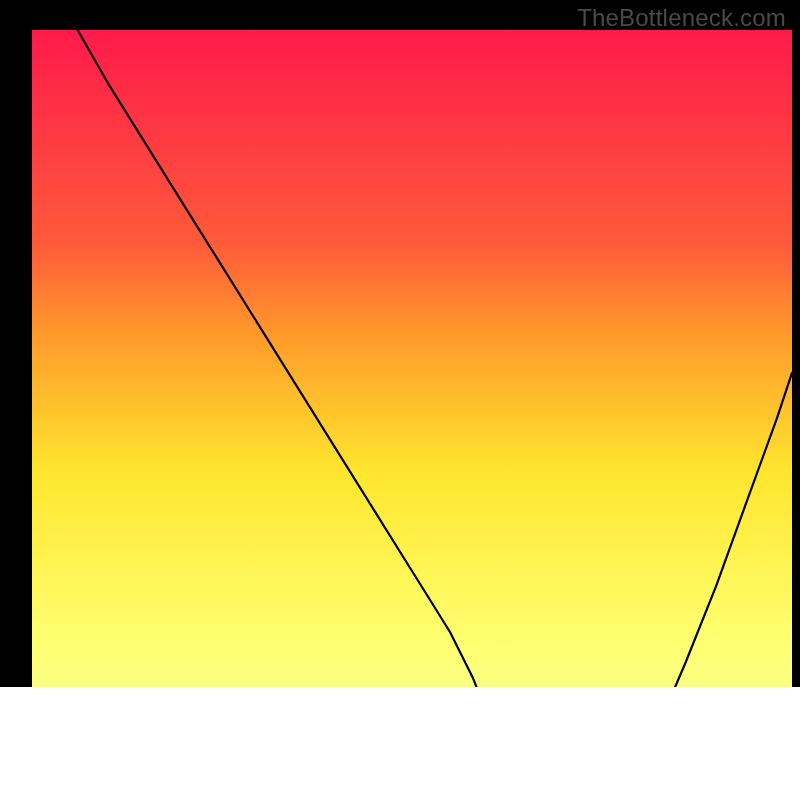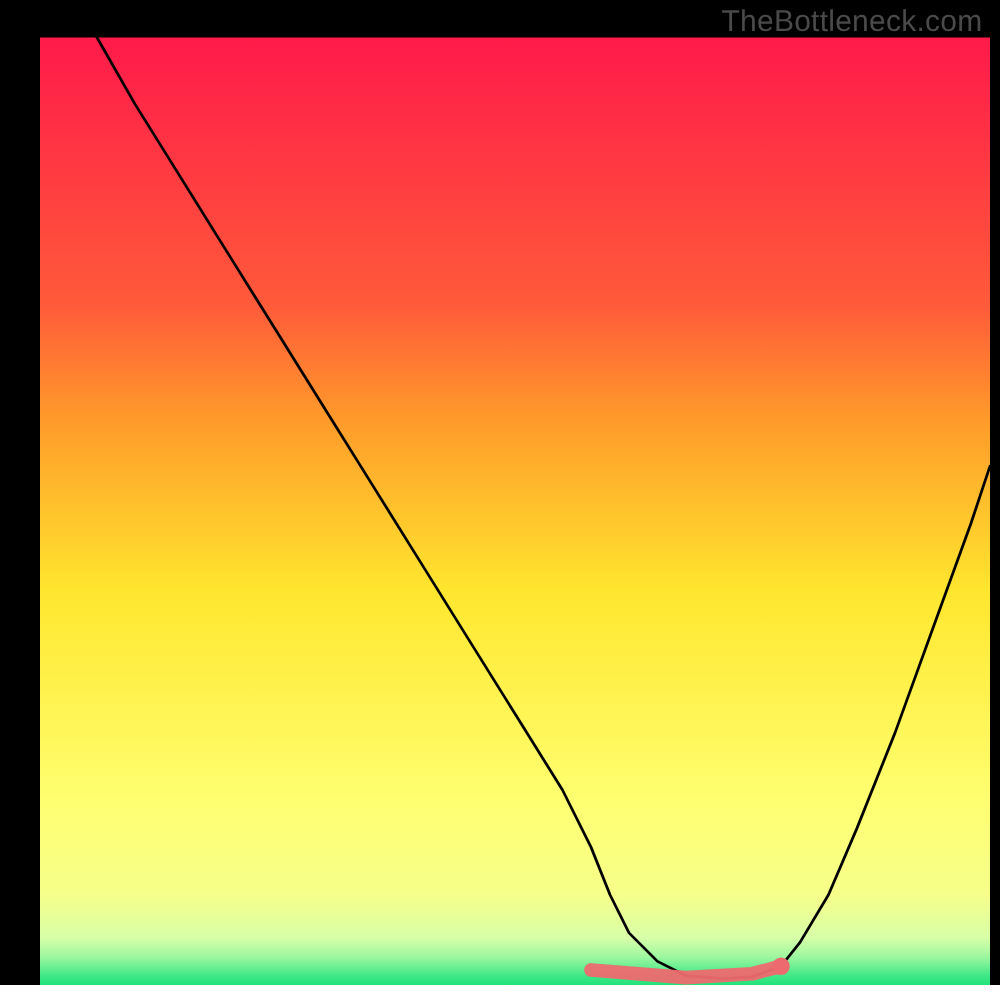--- a/index.html
+++ b/index.html
@@ -3,21 +3,21 @@
 <meta charset="utf-8">
 <style>
   body {
     margin: 0;
     padding: 0;
     background: #fff;
     font-family: Arial, Helvetica, sans-serif;
   }
   .chart-wrap {
     width: 800px;
-    height: 788px;
+    height: 687px;
     position: relative;
   }
   svg {
     display: block;
   }
   .watermark {
     position: absolute;
     top: 4px;
     right: 14px;
     font-size: 24px;

